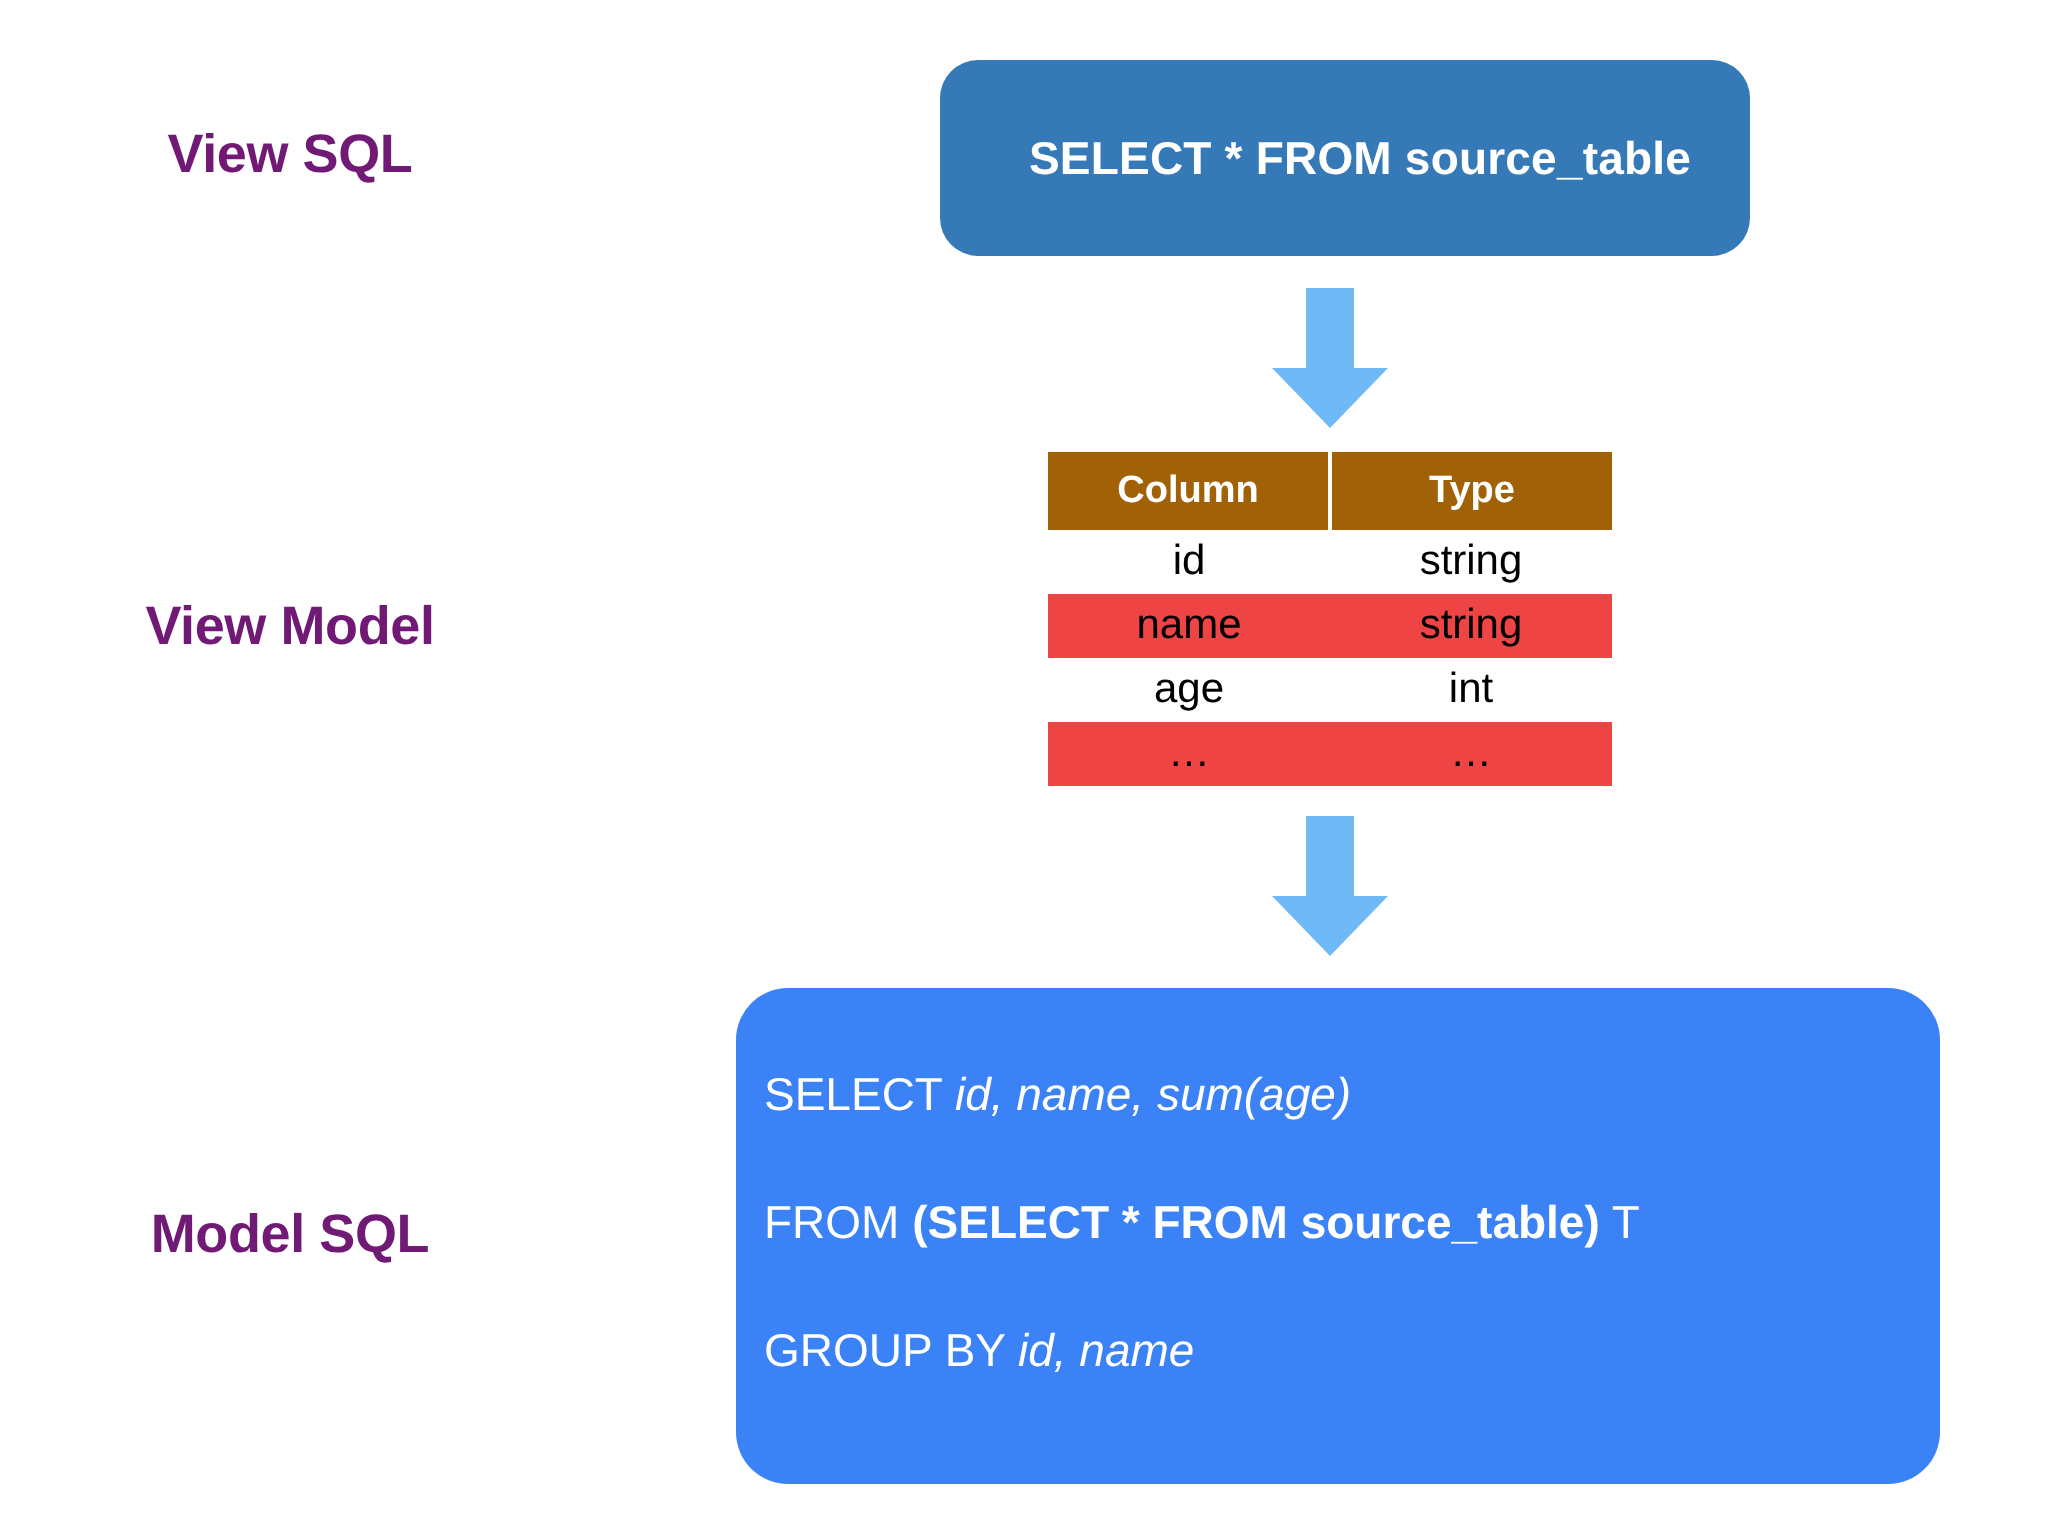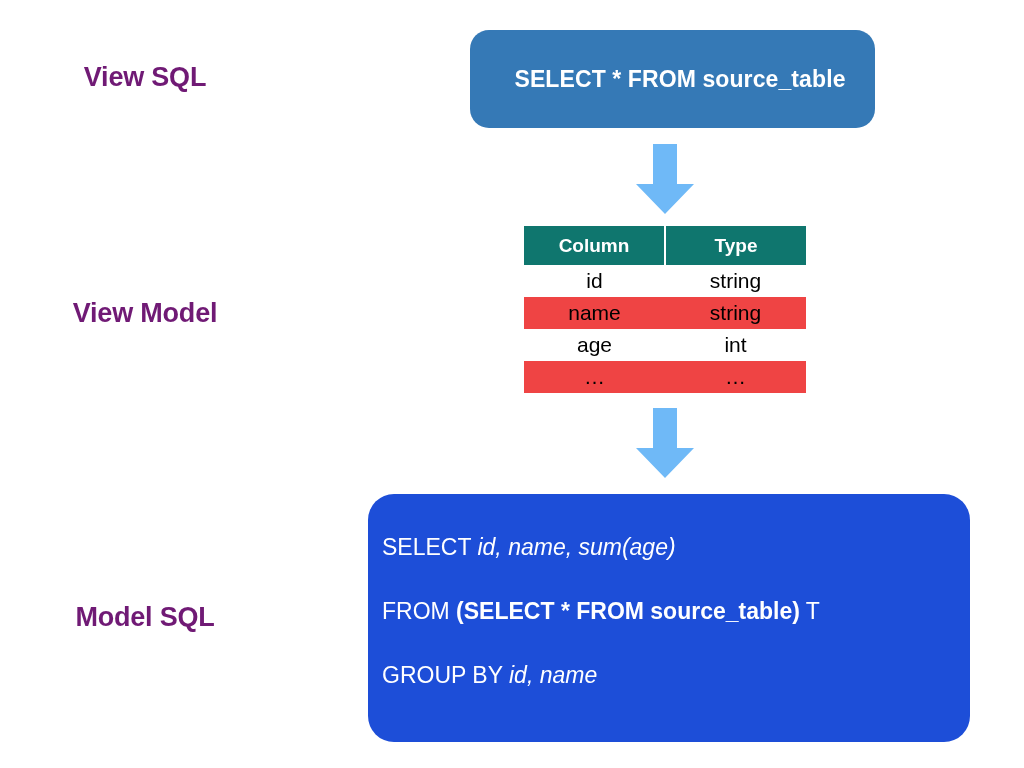--- a/index.html
+++ b/index.html
@@ -77,21 +77,21 @@
   
   .model-table {
     position: absolute;
     left: 524px;
     top: 226px;
     width: 282px;
     border-collapse: collapse;
     table-layout: fixed;
   }
   .model-table th {
-    background: #0f766e;
+    background: #a16207;
     color: #ffffff;
     font-family: "Liberation Sans", sans-serif;
     font-weight: bold;
     font-size: 19px;
     height: 39px;
     padding: 0;
     text-align: center;
     border: none;
   }
   .model-table th.col-sep {
@@ -112,21 +112,21 @@
     background: #ef4444;
   }
 
   
   .sql-box-bottom {
     position: absolute;
     left: 368px;
     top: 494px;
     width: 602px;
     height: 248px;
-    background: #1d4ed8;
+    background: #3b82f6;
     border-radius: 26px;
     box-sizing: border-box;
     padding: 42px 0 0 14px;
   }
   .sql-line {
     font-family: "Liberation Sans", sans-serif;
     font-size: 23px;
     color: #ffffff;
     white-space: nowrap;
     line-height: 1;

